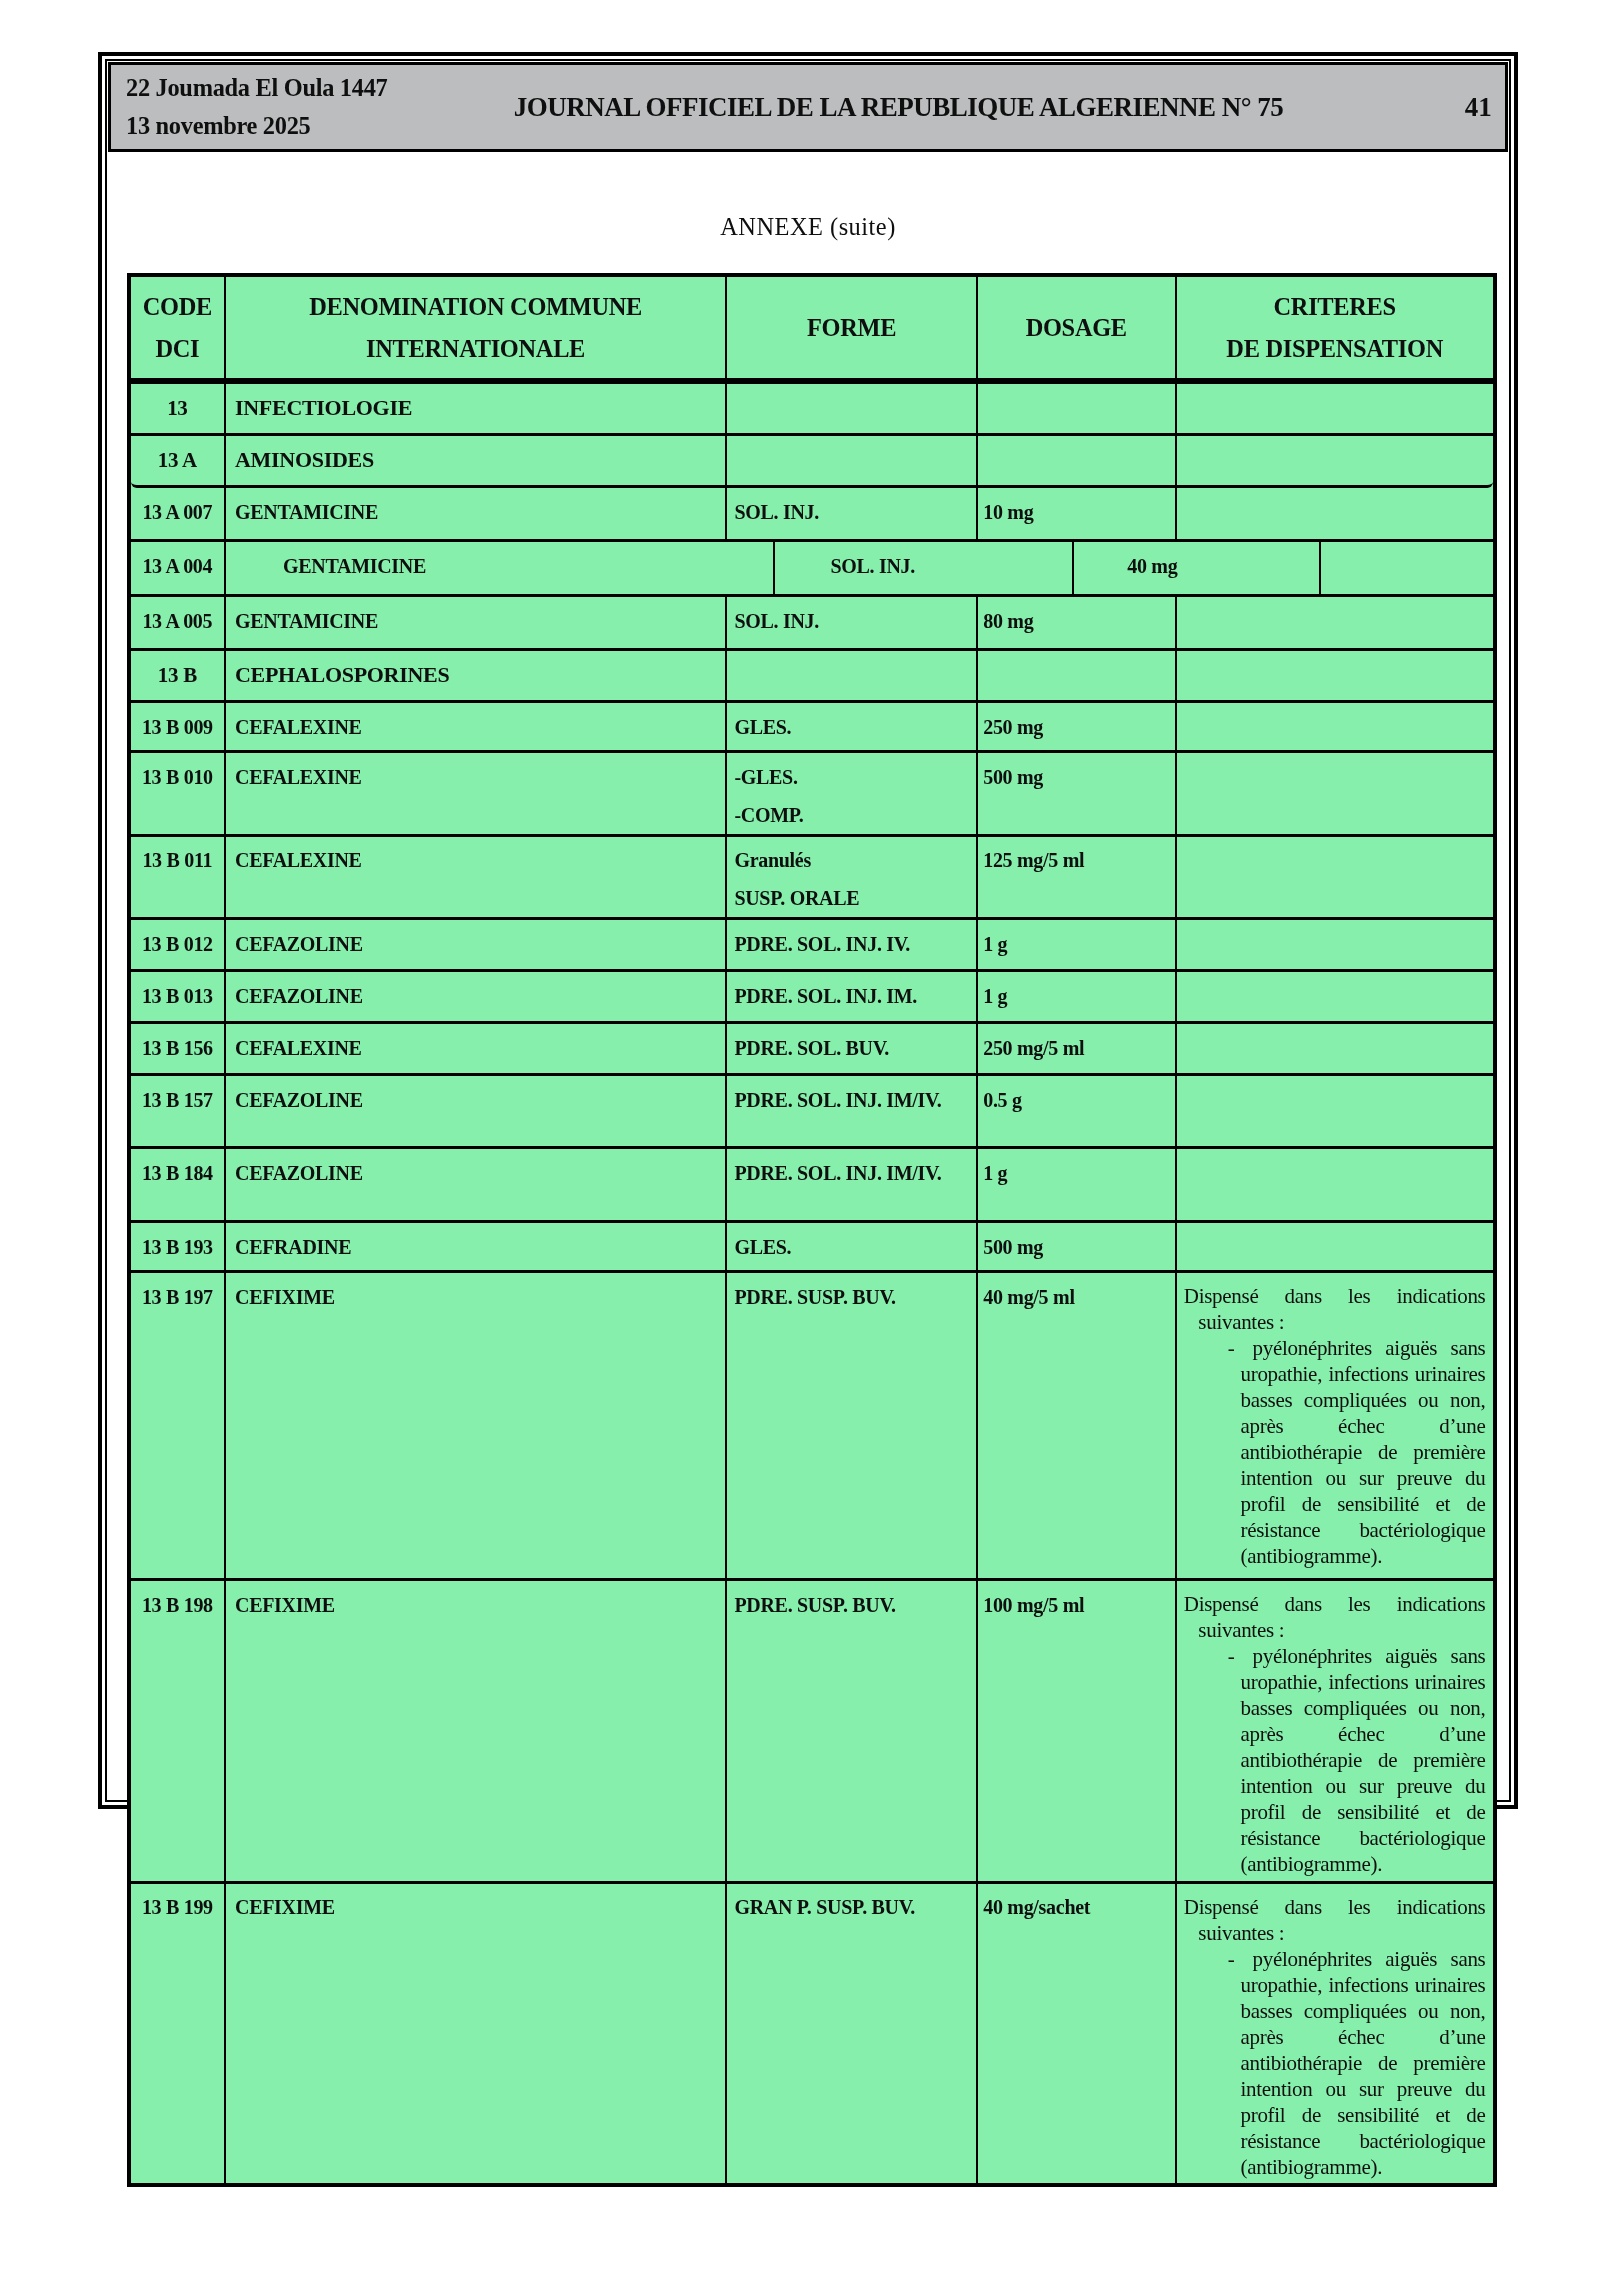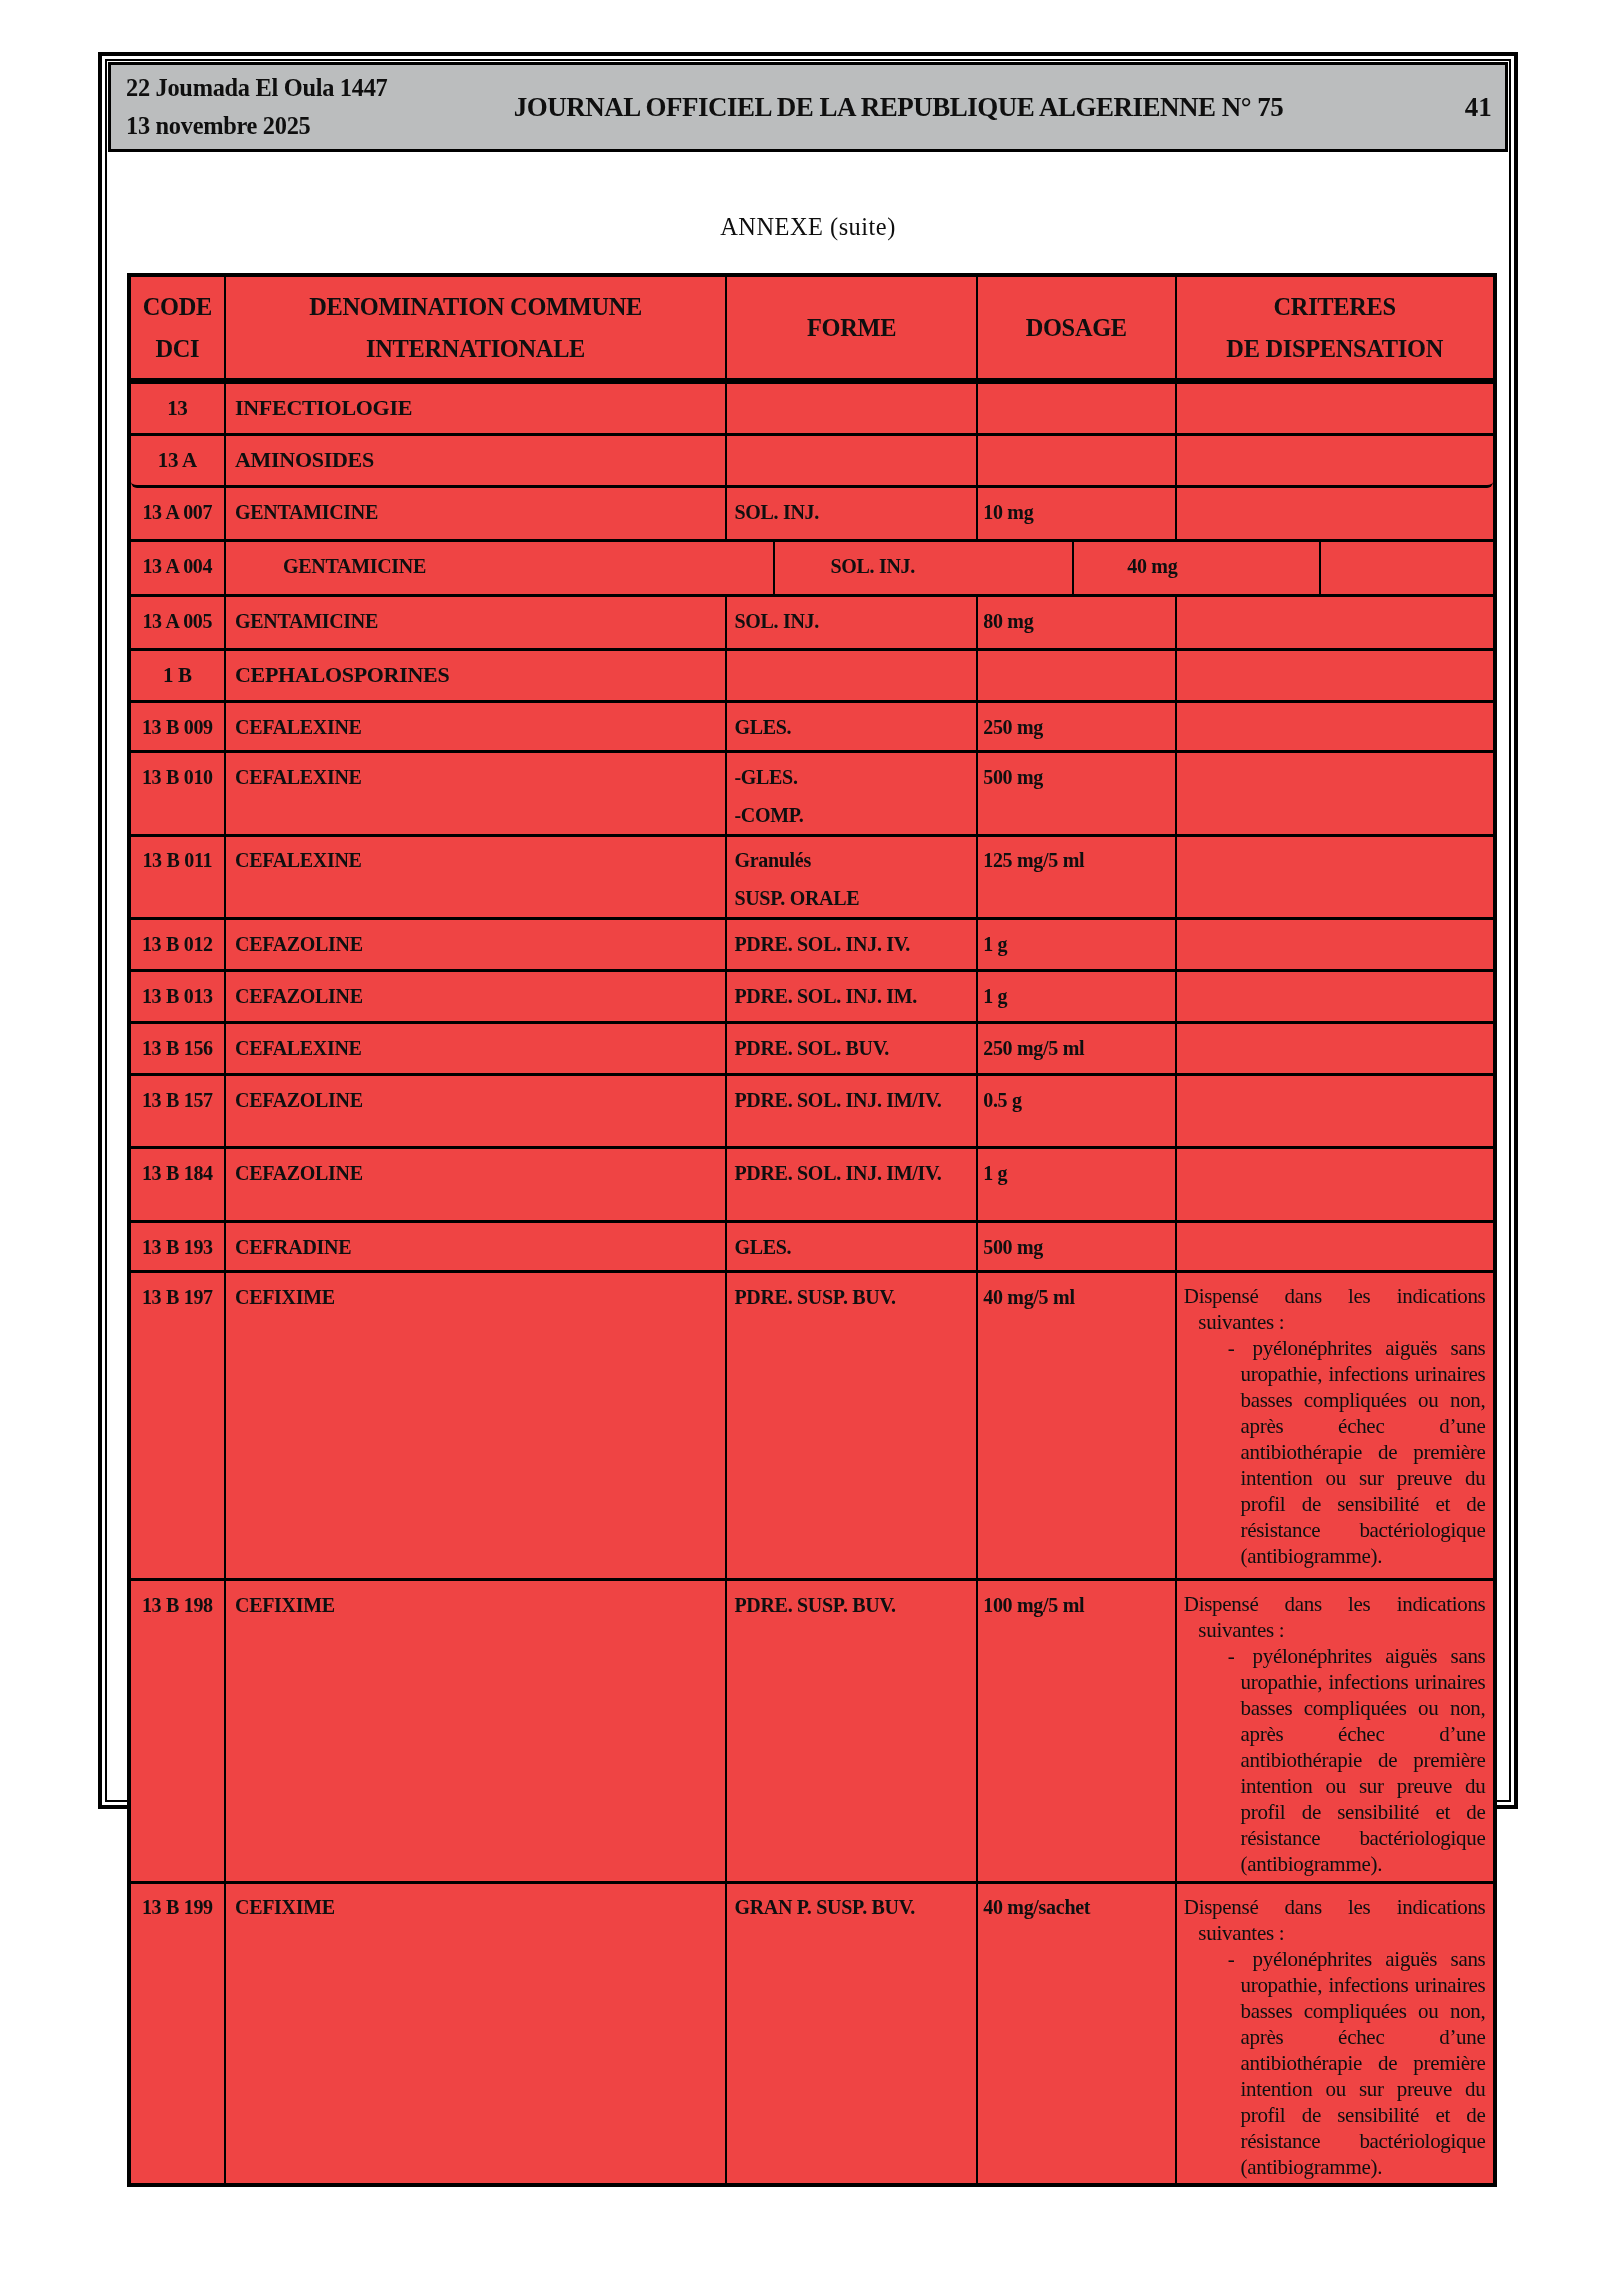--- a/index.html
+++ b/index.html
@@ -43,21 +43,21 @@
 
   
   .annexe {
     position:absolute; top:151px; left:0; width:100%;
     text-align:center; font-size:24.4px; letter-spacing:0.5px;
   }
 
   
   .table {
     position:absolute; left:20px; top:211px; width:1370px;
-    border:4.5px solid #000; background:#ef4444;
+    border:4.5px solid #000; background:#86efac;
   }
   .trow { display:flex; border-bottom:3.6px solid #000; overflow:hidden; }
   .trow:last-child { border-bottom:none; }
   .cell {
     border-right:2.7px solid #000; overflow:hidden;
     font-size:20px; font-weight:bold; line-height:38px;
     letter-spacing:-0.3px; padding-top:4.5px;
   }
   .c-code   { flex:0 0 7.0%;  text-align:center; padding-left:0.9px; padding-right:0.9px; }
   .c-name   { flex:0 0 36.8%; padding-left:9px; }
@@ -146,21 +146,21 @@
     <div class="cell c-crit"></div>
   </div>
           <div class="trow" style="min-height: 54px;">
     <div class="cell c-code">13 A 005</div>
     <div class="cell c-name">GENTAMICINE</div>
     <div class="cell c-forme">SOL. INJ.</div>
     <div class="cell c-dosage">80 mg</div>
     <div class="cell c-crit"></div>
   </div>
           <div class="trow section-row" style="min-height: 52px;">
-    <div class="cell c-code">1 B</div>
+    <div class="cell c-code">13 B</div>
     <div class="cell c-name">CEPHALOSPORINES</div>
     <div class="cell c-forme"></div>
     <div class="cell c-dosage"></div>
     <div class="cell c-crit"></div>
   </div>
           <div class="trow" style="min-height: 50px;">
     <div class="cell c-code">13 B 009</div>
     <div class="cell c-name">CEFALEXINE</div>
     <div class="cell c-forme">GLES.</div>
     <div class="cell c-dosage">250 mg</div>

